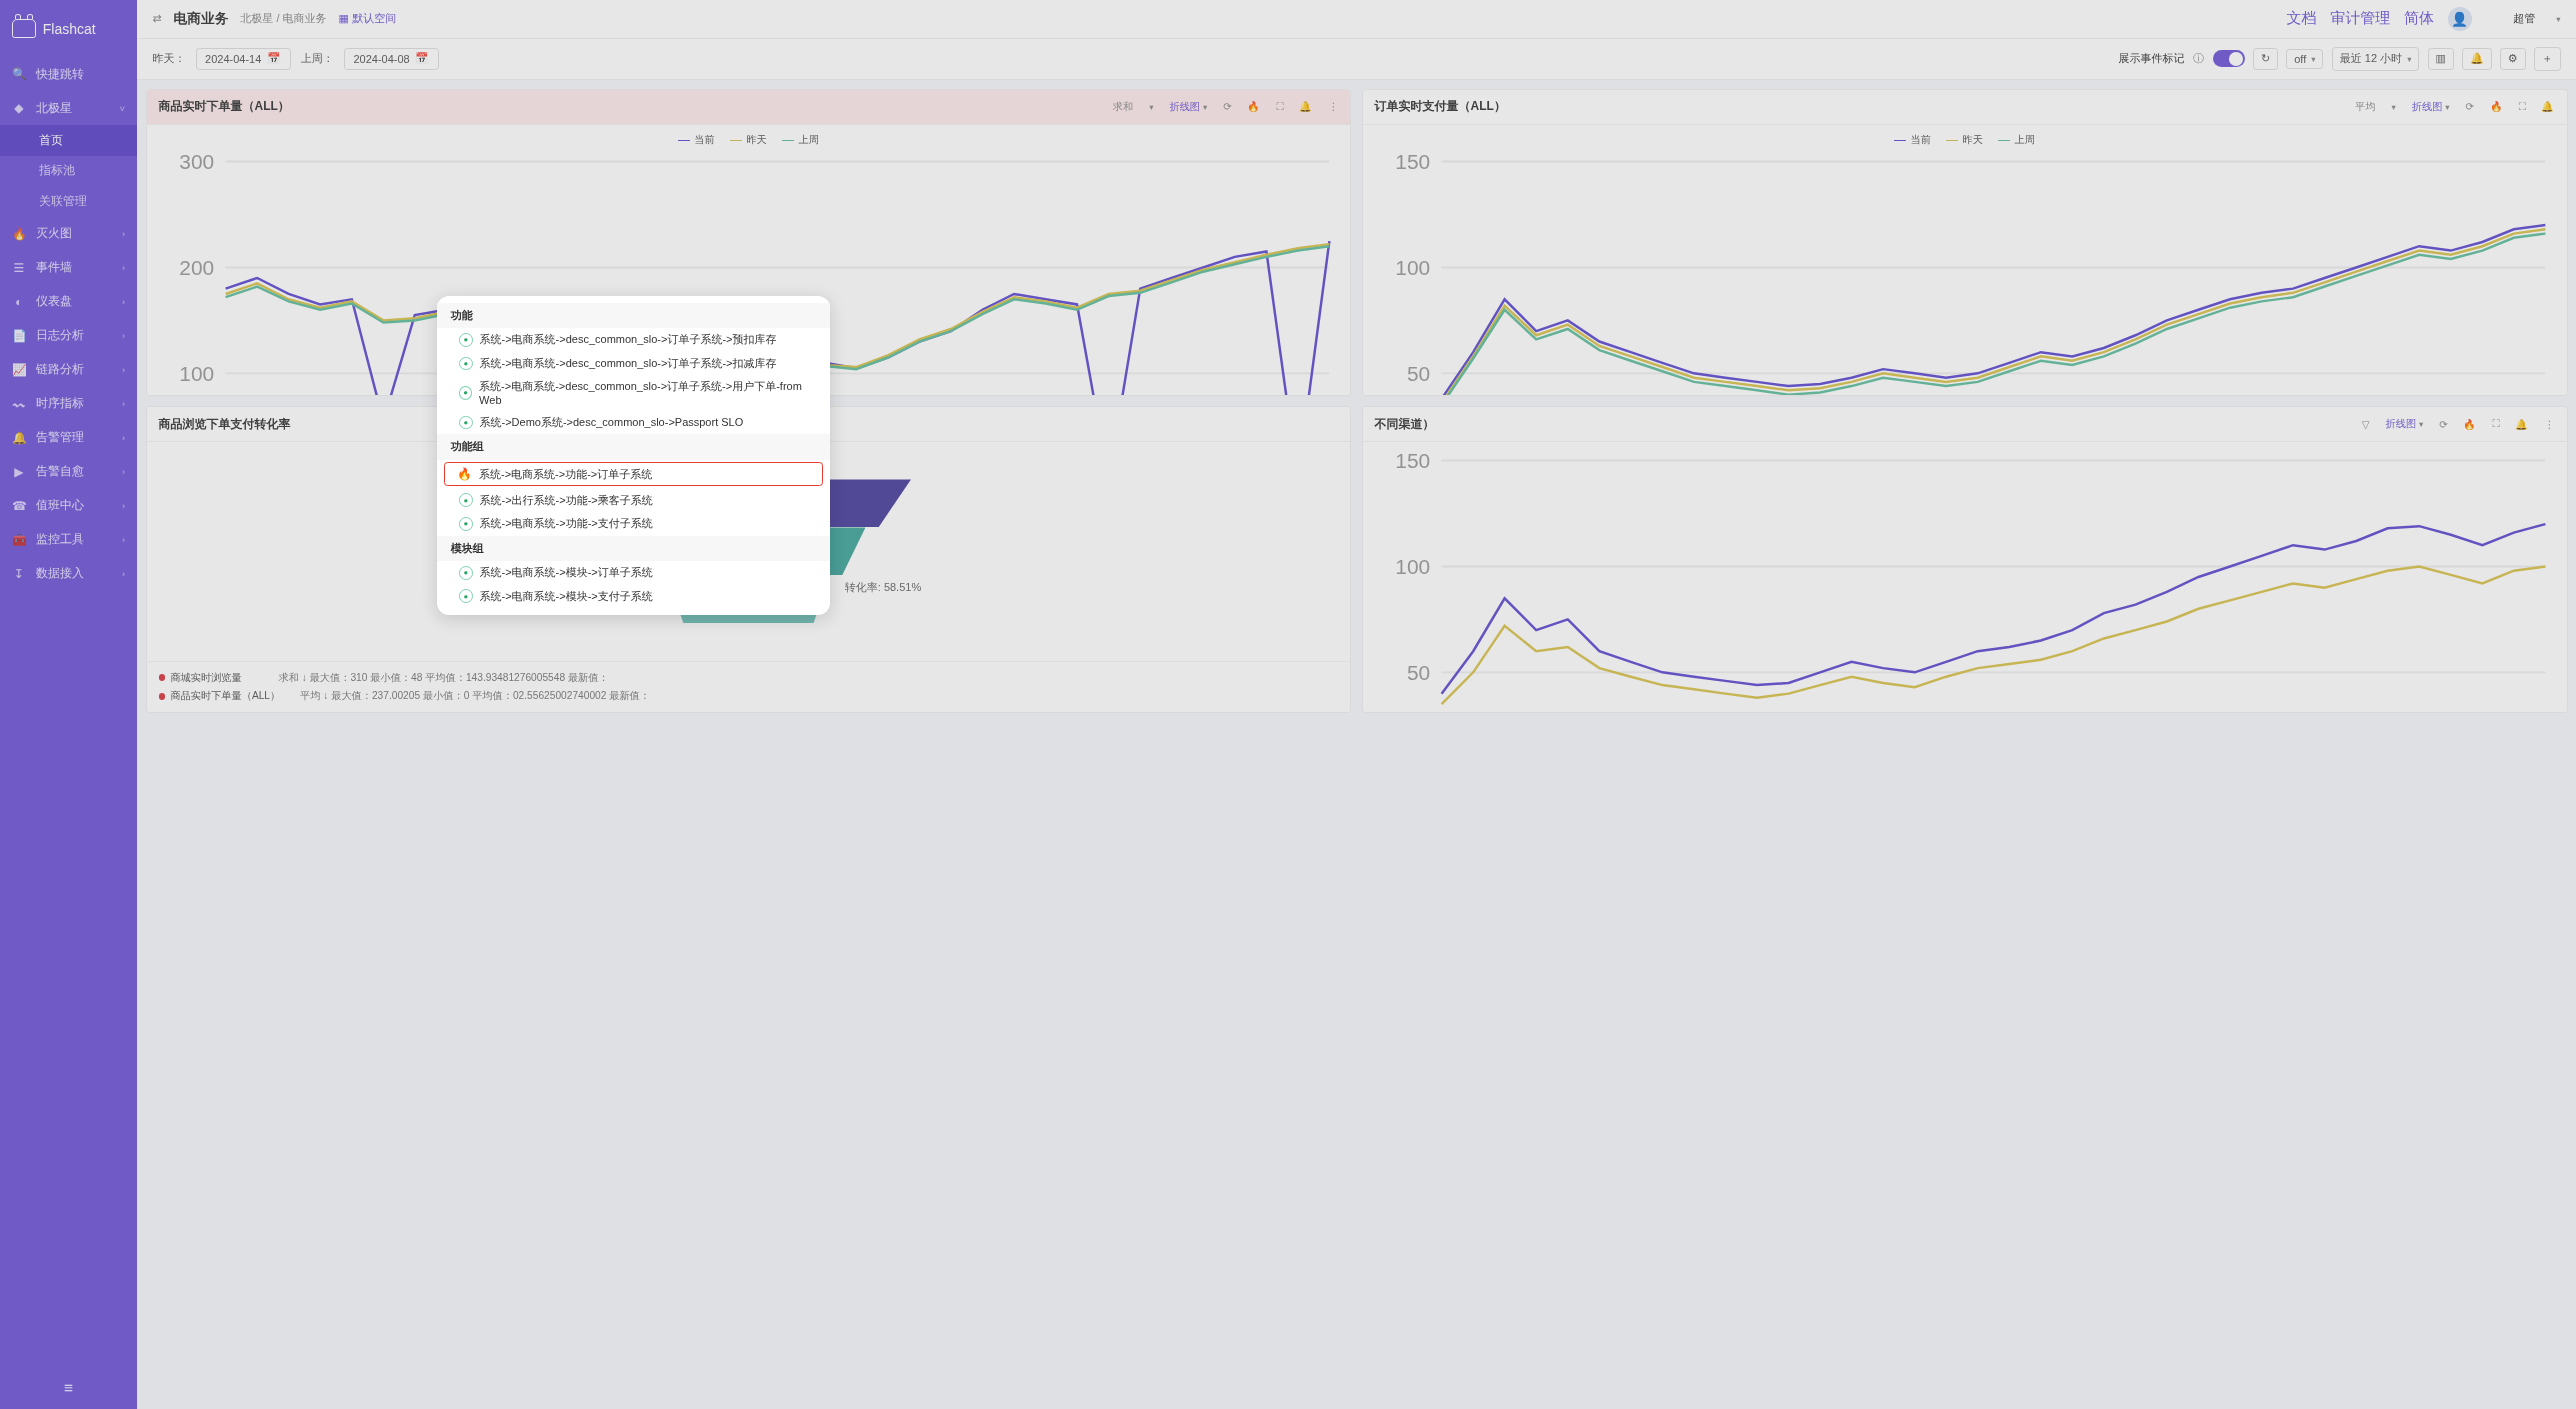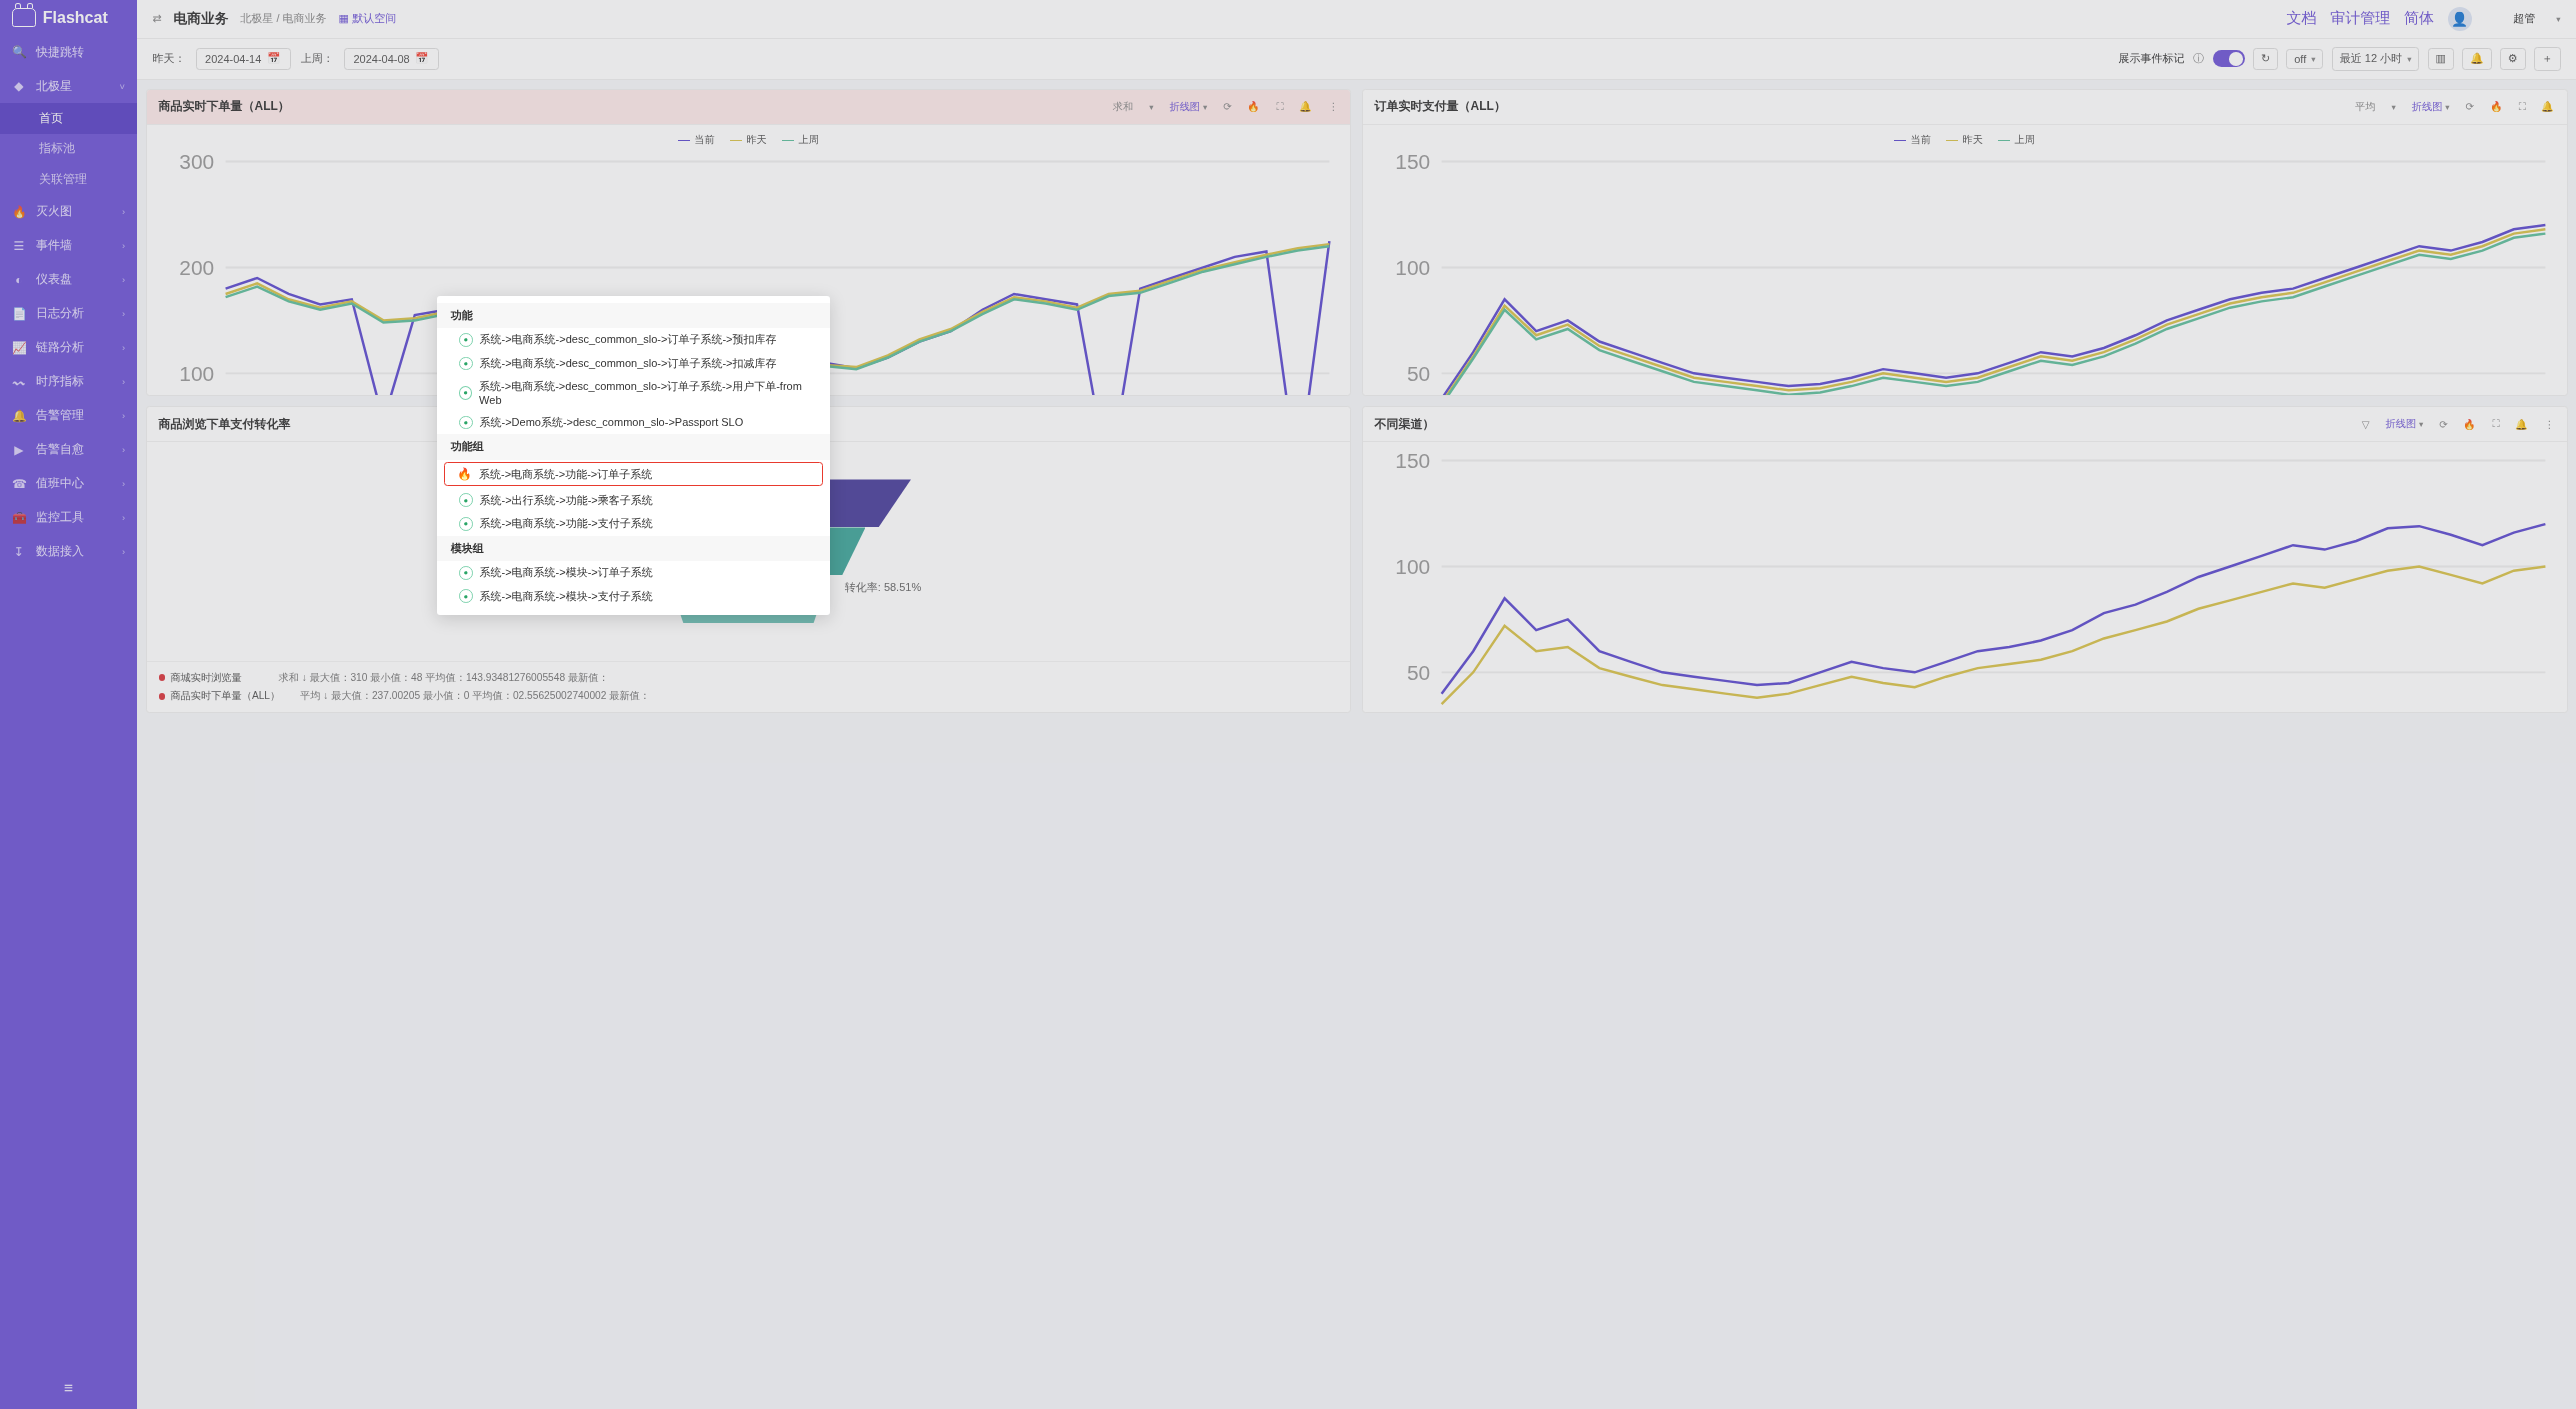--- a/index.html
+++ b/index.html
@@ -1,21 +1,21 @@
 <!DOCTYPE html>
 <html style="font-size:13.7px"><head>
 <meta charset="utf-8">
 <style>
 * { box-sizing: border-box; margin: 0; padding: 0; }
 body { font-family: -apple-system, "Helvetica Neue", Arial, sans-serif; background: #f0f2f5; font-size: 11px; color: #333; overflow: hidden; }
 .app { display: flex; width: 100vw; height: 100vh; position: relative; }
 
 
 .sidebar { width: 137px; background: #6e55d6; color: #fff; display: flex; flex-direction: column; flex-shrink: 0; }
-.logo { display: flex; align-items: center; gap: 6.8px; padding: 8px 12px; font-size: 16px; font-weight: 700; }
+.logo { display: flex; align-items: center; gap: 6.8px; padding: 19px 12px; font-size: 14px; font-weight: 400; }
 .logo-icon { width: 24px; height: 19px; border: 1.7px solid #fff; border-radius: 5.1px 5.1px 2.6px 2.6px; position: relative; }
 .logo-icon::before, .logo-icon::after { content: ''; position: absolute; top: -6px; width: 4.3px; height: 4.3px; border: 1.7px solid #fff; border-bottom: none; border-radius: 2.6px 2.6px 0 0; }
 .logo-icon::before { left: 1.7px; }
 .logo-icon::after { right: 1.7px; }
 .nav { flex: 1; overflow-y: auto; }
 .nav-item { display: flex; align-items: center; padding: 8.5px 12px; cursor: pointer; color: #e5defc; font-size: 12px; gap: 10.2px; }
 .nav-item .chev { margin-left: auto; opacity: .7; font-size: 9.4px; }
 .nav-sub { padding: 6.8px 12px 6.8px 39px; color: #d9cff7; cursor: pointer; font-size: 12px; }
 .nav-sub.active { background: #5b43c7; color: #fff; }
 .nav-icon { width: 13.7px; text-align: center; font-size: 12px; opacity: .9; }
@@ -65,21 +65,21 @@
 
 .funnel-wrap { flex: 1; display: flex; align-items: center; justify-content: center; padding: 8.5px; position: relative; }
 .funnel { width: 55%; max-width: 325px; }
 .funnel-row { height: 48px; color: #fff; font-size: 15.4px; display: flex; align-items: center; justify-content: center; margin: 0 auto; }
 .funnel-label { position: absolute; left: 58%; color: #666; font-size: 11px; }
 
 .footer-stats { padding: 6.8px 12px; font-size: 10.2px; color: #555; line-height: 1.8; border-top: 0.9px solid #f3f3f3; }
 .dot { display: inline-block; width: 6.8px; height: 6.8px; border-radius: 50%; margin-right: 5.1px; vertical-align: middle; }
 
 
-.popover { position: absolute; left: 437px; top: 296px; width: 393px; background: #fff; border-radius: 3px; box-shadow: 0 3.4px 17px rgba(0,0,0,.15); z-index: 50; padding: 6.8px 0; font-size: 11px; }
+.popover { position: absolute; left: 437px; top: 296px; width: 393px; background: #fff; border-radius: 12px; box-shadow: 0 3.4px 17px rgba(0,0,0,.15); z-index: 50; padding: 6.8px 0; font-size: 11px; }
 .pop-section { padding: 5.1px 13.7px; color: #333; font-weight: 600; background: #f7f7f7; }
 .pop-item { padding: 4.3px 13.7px 4.3px 22px; display: flex; align-items: center; gap: 6.8px; color: #333; cursor: pointer; }
 .pop-item.highlight { border: 1.7px solid #e83a2e; border-radius: 3.4px; margin: 2.6px 6.8px; padding: 3.4px 6.8px 3.4px 13.7px; }
 .pop-icon { width: 13.7px; height: 13.7px; display: inline-flex; align-items: center; justify-content: center; }
 .pop-icon.green { color: #2aa567; border: 1.3px solid #7cd2ad; border-radius: 50%; font-size: 7.7px; }
 .pop-icon.red { color: #e83a2e; font-size: 12px; }
 
 .dim-overlay { position: absolute; inset: 0; background: rgba(120,120,130,.18); z-index: 40; pointer-events: none; }
 
 </style>

